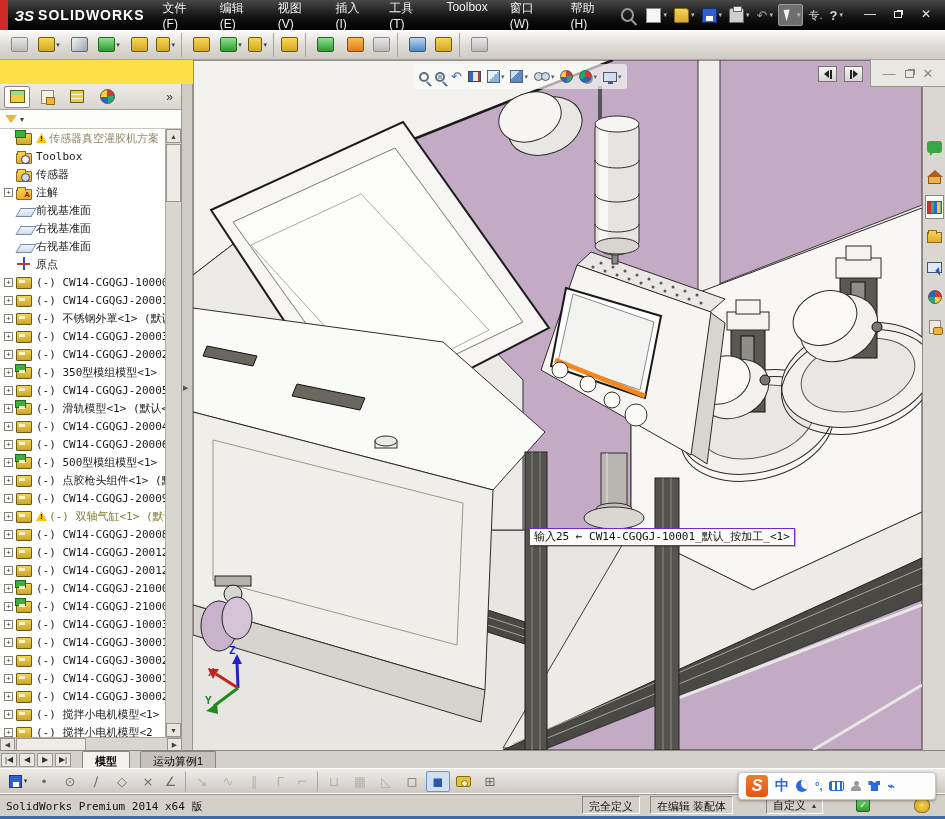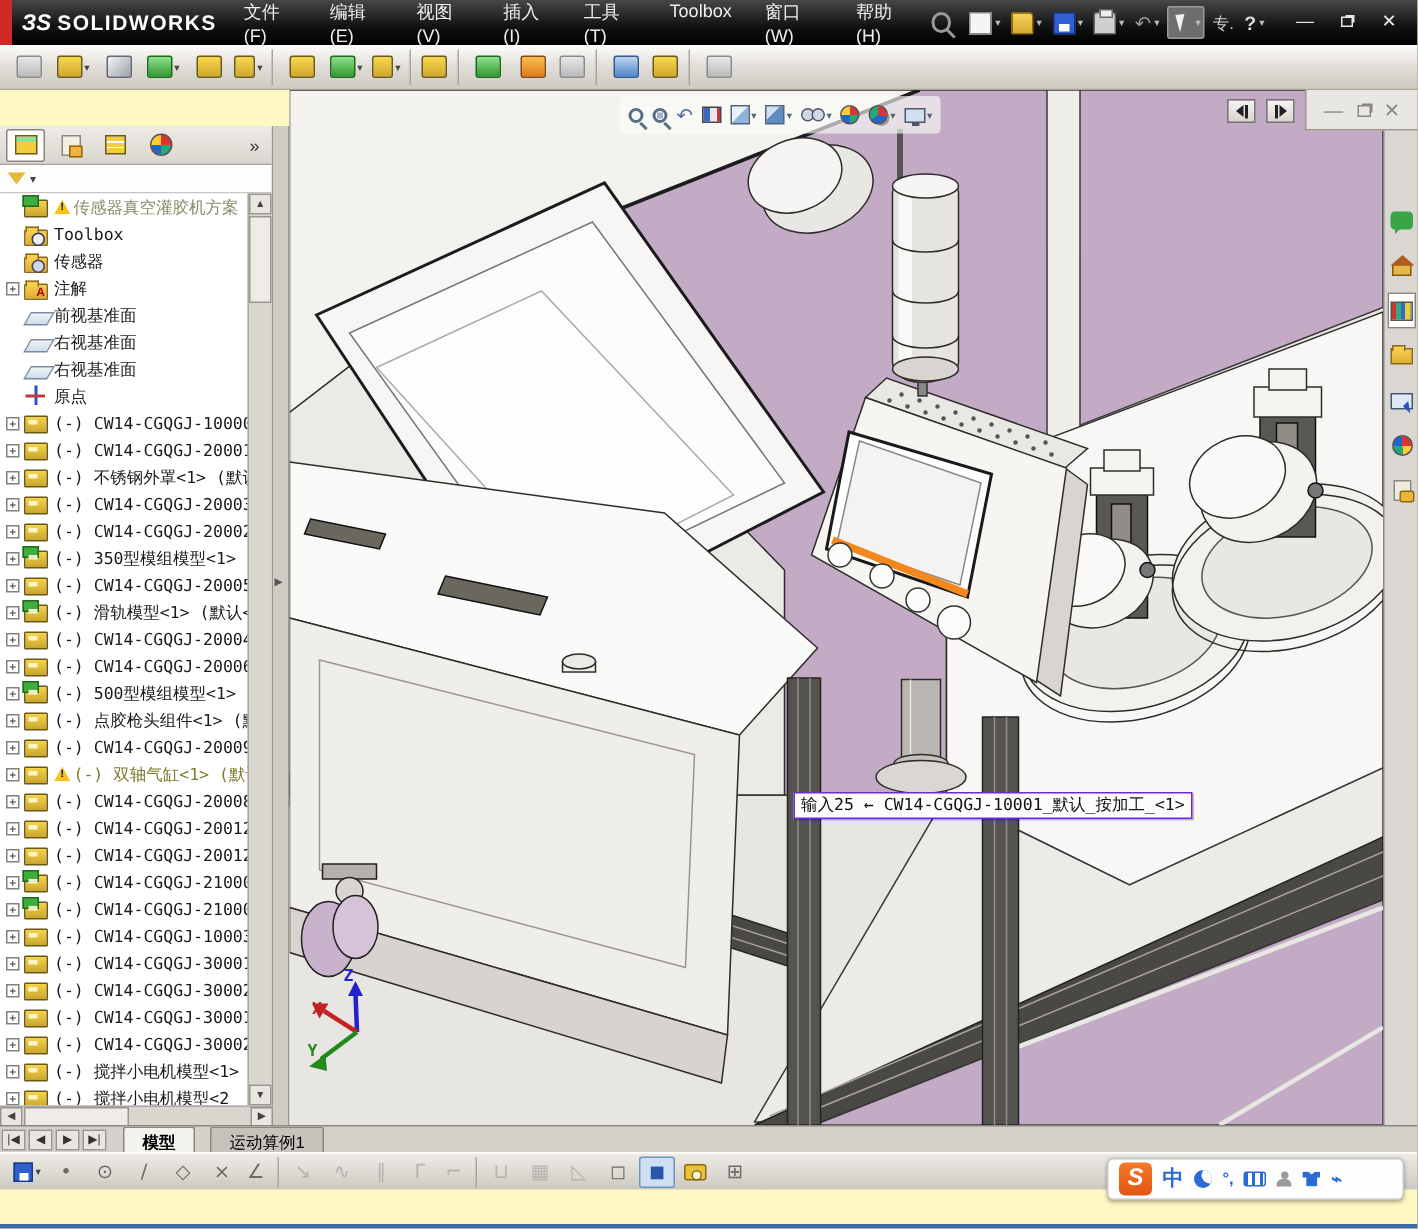--- a/index.html
+++ b/index.html
@@ -1,18 +1,18 @@
 <!DOCTYPE html>
 <html><head>
 <meta charset="utf-8">
 <style>
   * { margin:0; padding:0; box-sizing:border-box; }
   html,body { background:#888; }
   body { font-family:"Liberation Sans", sans-serif; }
-  #app { position:relative; width:945px; height:819px; background:#fef9c3; overflow:hidden;text-decoration:underline; }
+  #app { position:relative; width:945px; height:819px; background:#fde047; overflow:hidden;text-decoration:underline; }
 
   
   #titlebar { position:absolute; left:0; top:0; width:945px; height:30px;
     background:linear-gradient(#474747,#111 60%,#000); display:flex; align-items:center; }
   #logo-red { width:9px; height:30px; background:#cf2a27; }
   #logo-mark { color:#fff; font-weight:bold; font-style:italic; font-size:15px; margin:0 4px 0 6px; }
   #logo-text { color:#fff; font-weight:bold; font-size:14px; letter-spacing:1px; margin-right:18px; }
   #menubar { display:flex; gap:22px; }
   .menu-item { color:#eee; font-size:12px; cursor:default; }
   #tb-search { width:14px; height:14px; border:2px solid #9a9a9a; border-radius:50%; margin:0 10px 0 14px; position:relative; }
@@ -963,20 +963,31 @@
         <span class="dd"></span>
       </span>
 
       <span class="bbtn">
         <span class="art"></span>
         <span class="bglyph">⊞</span>
         <span class="dd"></span>
       </span>
     </div>
 
+  <div id="statusbar">
+    <span id="status-left">SolidWorks Premium 2014 x64 版</span>
+    <span class="scell" id="scell-0">完全定义</span>
+    <span class="scell" id="scell-1">在编辑 装配体</span>
+    <span class="scell" id="scell-custom">
+      <span>自定义</span>
+      <span class="arrow">▴</span>
+    </span>
+    <span id="status-green">✓</span>
+    <span id="status-hand"></span>
+  </div>
   <div id="bluebar"></div>
 
   <div id="imebar">
     <span id="ime-logo">S</span>
     <span id="ime-lang">中</span>
     <span class="ime-moon"></span>
     <span class="ime-punct">°,</span>
     <span class="ime-kbd"></span>
     <span class="ime-user"></span>
     <span class="ime-shirt"></span>

